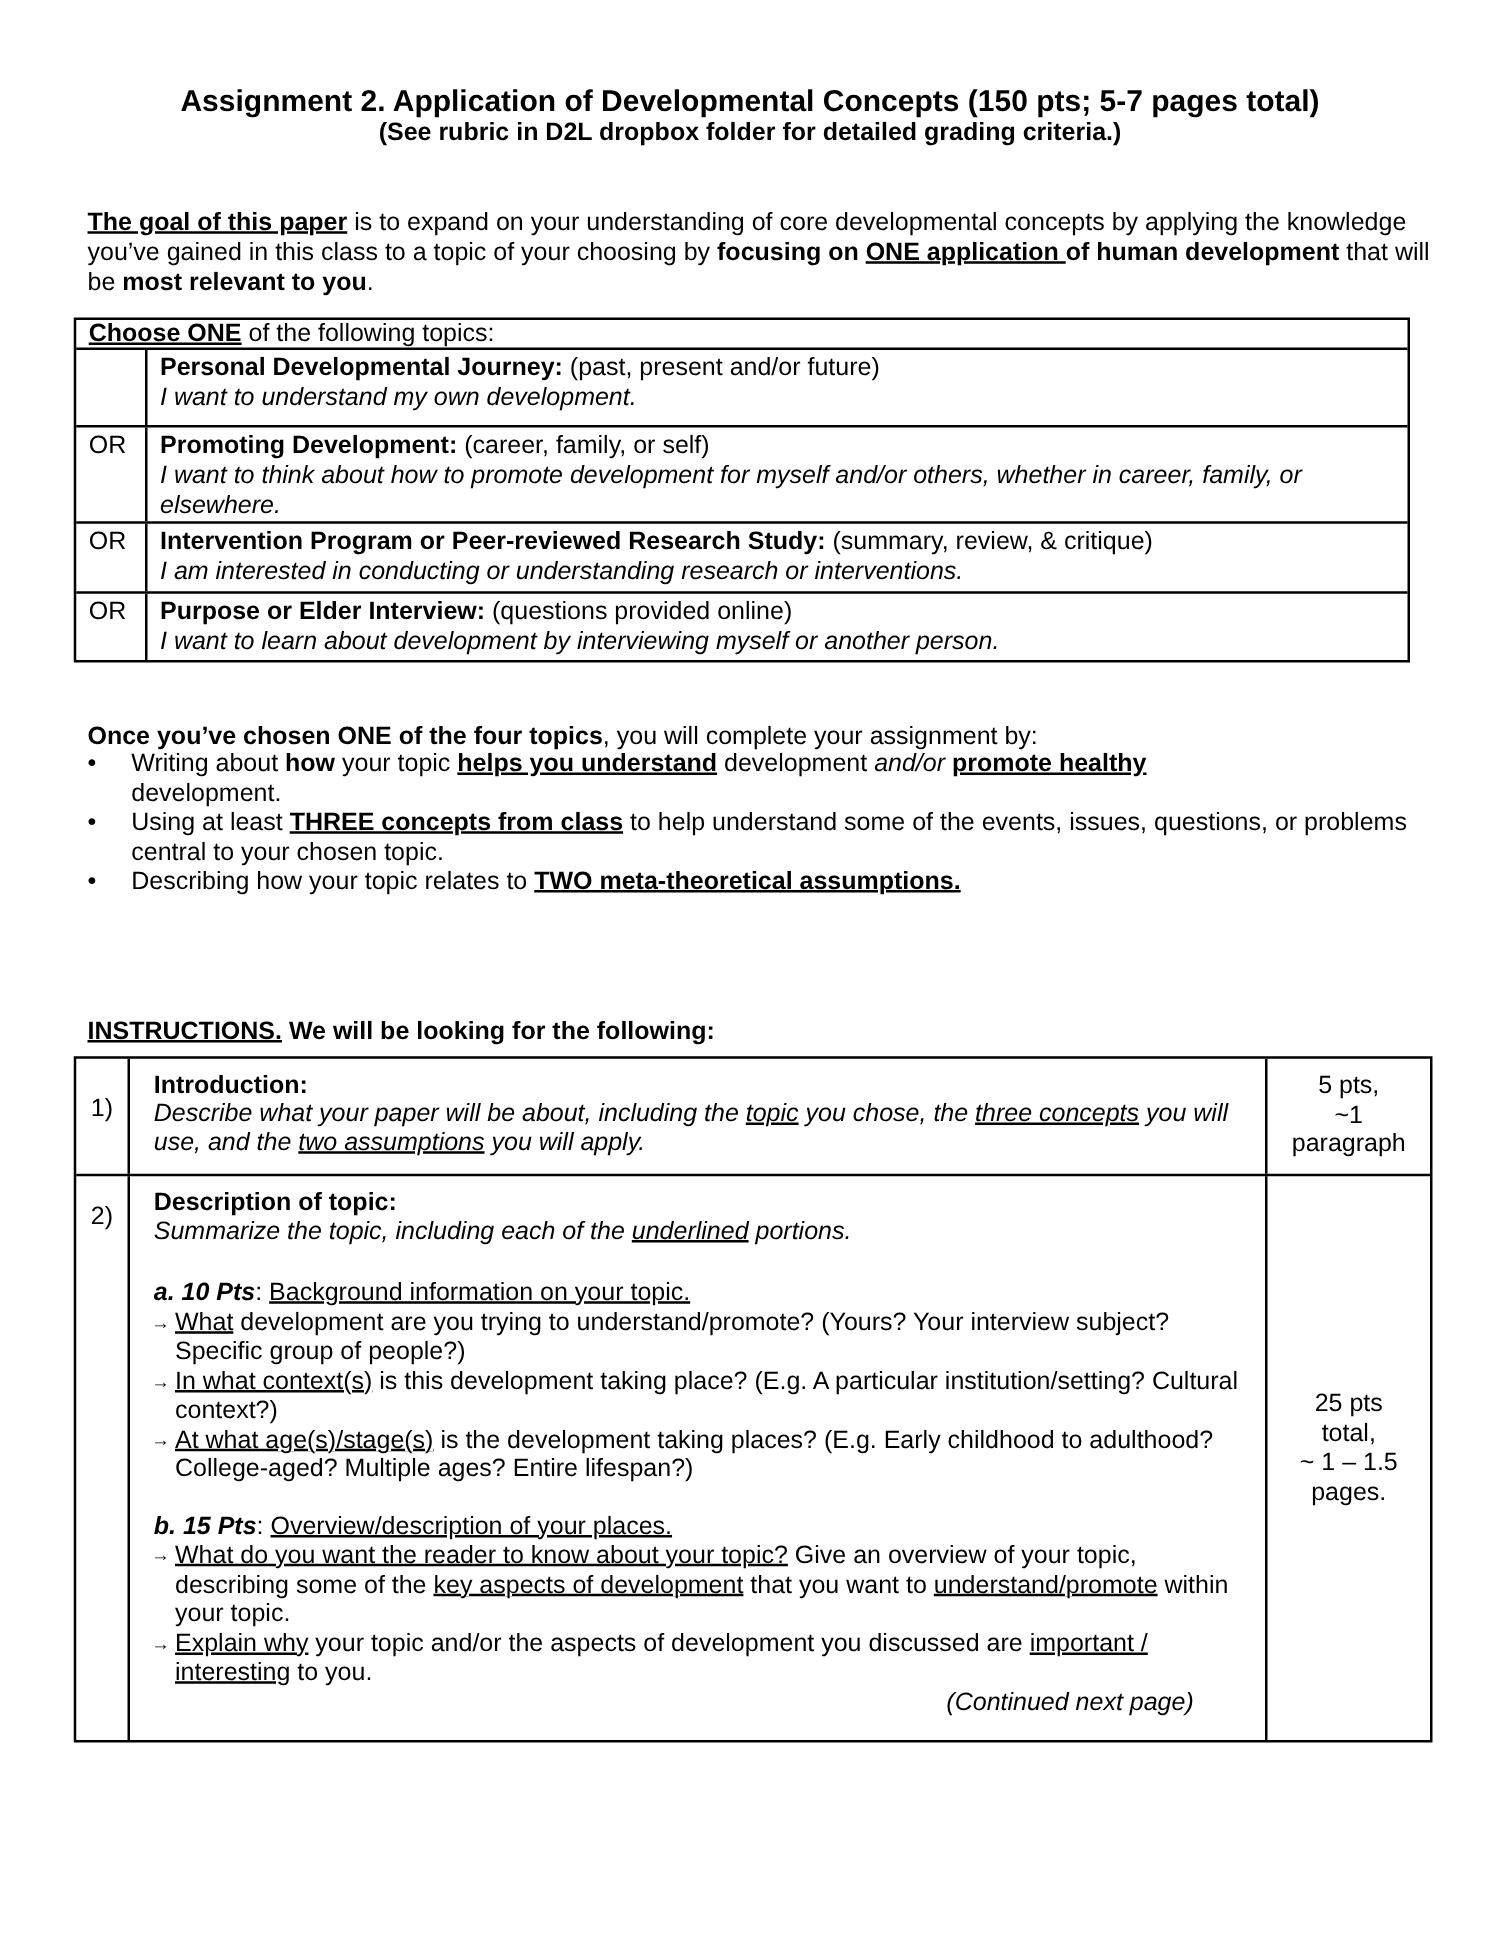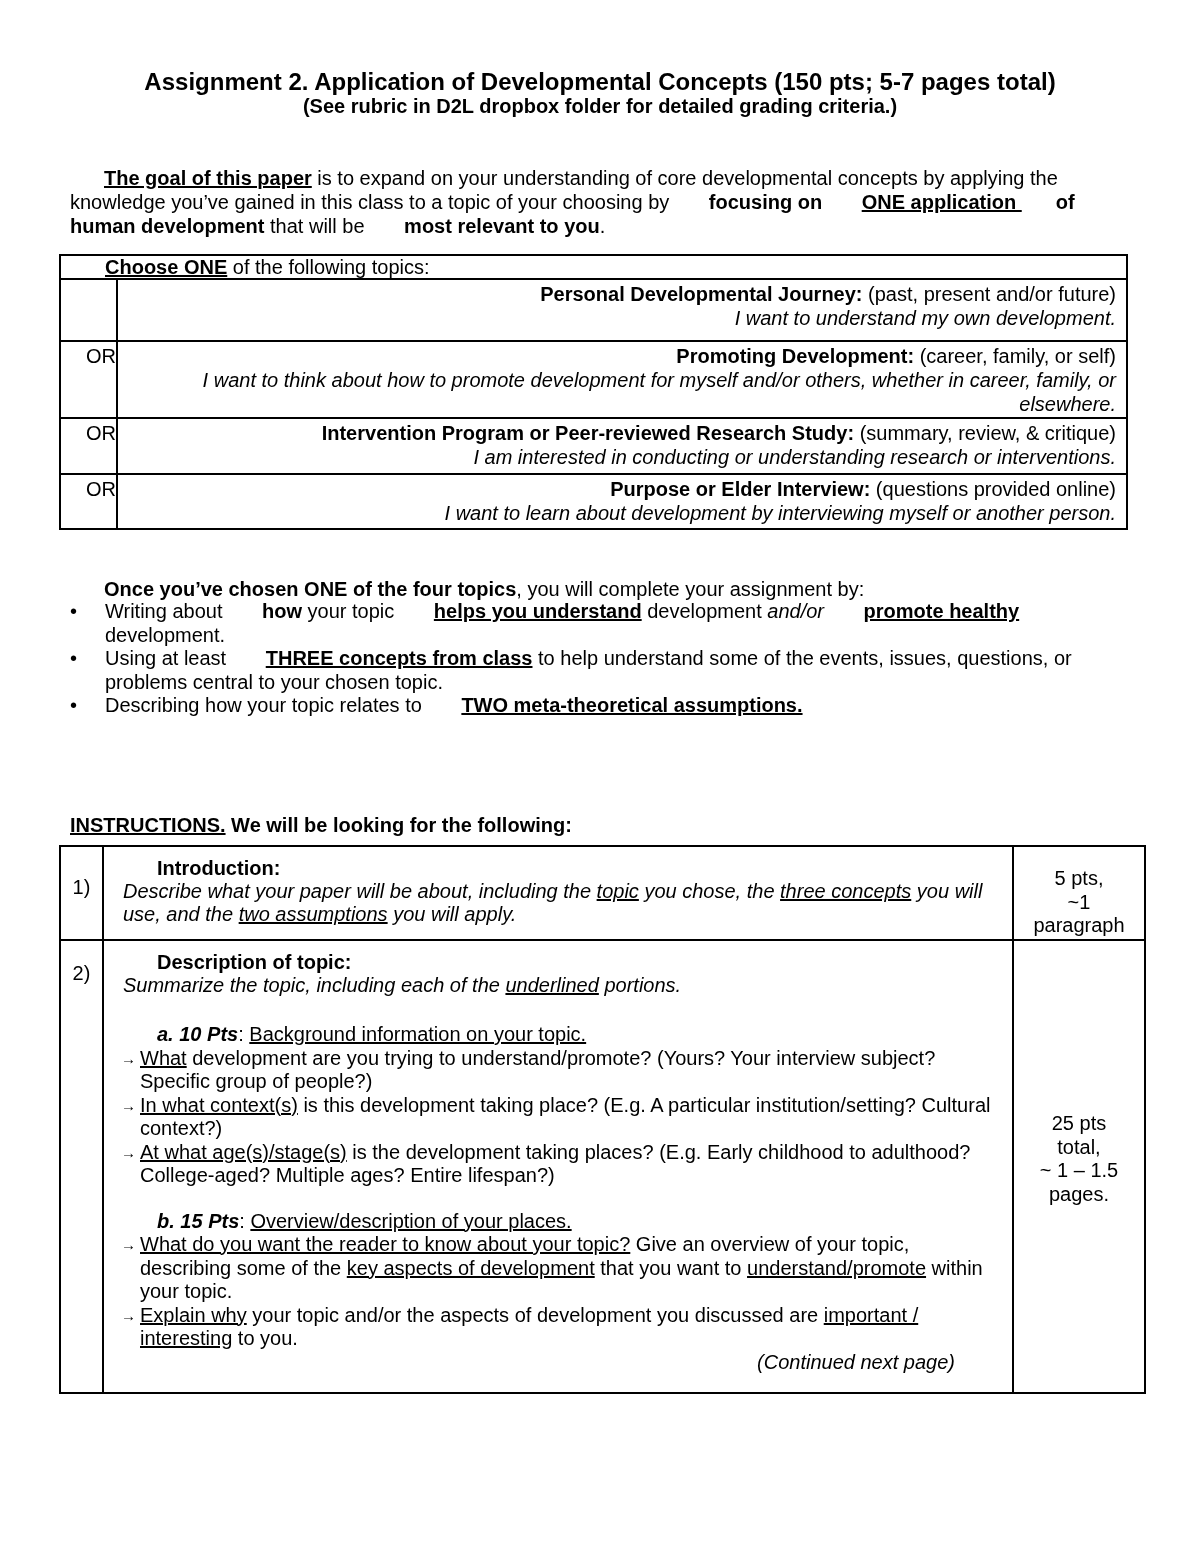--- a/index.html
+++ b/index.html
@@ -4,47 +4,47 @@
 <style>
   html, body { margin:0; padding:0; background:#ffffff; }
   body {
     width:1200px; height:1553px; position:relative; overflow:hidden;
     font-family:"Liberation Sans", sans-serif; color:#000; font-size:20px;
   }
   .abs { position:absolute; }
   .title { left:0; width:1200px; top:70px; text-align:center; font-weight:bold; font-size:24px; line-height:24px; }
   .subtitle { left:0; width:1200px; top:94px; text-align:center; font-weight:bold; font-size:20px; line-height:24px; }
   .goal { left:70px; top:166px; width:1075px; line-height:24px; font-size:20px; }
-  b, .b { font-weight:bold;margin-left:34px; }
+  b, .b { font-weight:bold; }
   i, .i { font-style:italic; }
   u, .u { text-decoration:underline; }
 
   
   .topics { left:59px; top:254px; width:1069px; border:2px solid #000; box-sizing:border-box; }
   .topics .hdr { height:24px; line-height:22px; padding-left:10px; border-bottom:2px solid #000; box-sizing:border-box; }
-  .trow { display:flex; border-bottom:2px solid #000; box-sizing:border-box;text-align:right; }
+  .trow { display:flex; border-bottom:2px solid #000; box-sizing:border-box; }
   .trow:last-child { border-bottom:none; }
   .trow .or { width:57px; border-right:2px solid #000; box-sizing:border-box; padding-left:10px; line-height:24px; padding-top:2px; }
   .trow .tc { flex:1; padding:2px 10px 4px 10px; line-height:24px; }
   .r1 { height:62px; } .r2 { height:77px; } .r3 { height:56px; } .r4 { height:53px; }
 
   .once { left:70px; top:577px; width:1075px; line-height:24px; }
   .bullets { left:70px; top:600px; width:1075px; margin:0; padding:0; list-style:none; }
   .bullets li { position:relative; padding-left:35px; line-height:23.5px; }
   .bullets li .dot { position:absolute; left:0; top:0; }
 
   .instr-h { left:70px; top:813px; line-height:24px; font-weight:bold; }
 
   
   .itab { left:59px; top:845px; width:1087px; border:2px solid #000; box-sizing:border-box; }
   .irow { display:flex; border-bottom:2px solid #000; box-sizing:border-box; }
   .irow:last-child { border-bottom:none; }
   .irow .num { width:43px; border-right:2px solid #000; box-sizing:border-box; text-align:center; padding-top:28px; line-height:24px; }
   .irow .body { width:910px; border-right:2px solid #000; box-sizing:border-box; padding:10px 12px 4px 19px; line-height:23px; }
-  .irow .pts { flex:1; text-align:center; line-height:23.5px; padding-top:20px; }
+  .irow .pts { flex:1; text-align:center; line-height:23.5px; padding-top:10px; }
   .ir1 { height:94px; }
   .ir2 { height:451px; }
   .ir2 .num { padding-top:20px; }
   .ir2 .pts { padding-top:171px; }
   .arrow-item { position:relative; padding-left:17px; line-height:23.5px; }
   .arrow-item .arw { position:absolute; left:-2px; top:0; font-size:15px; }
   .sub-h { line-height:23.5px; }
   .gap { height:26px; }
   .gap2 { height:22px; }
   .cont { text-align:right; padding-right:45px; font-style:italic; line-height:23px; }

